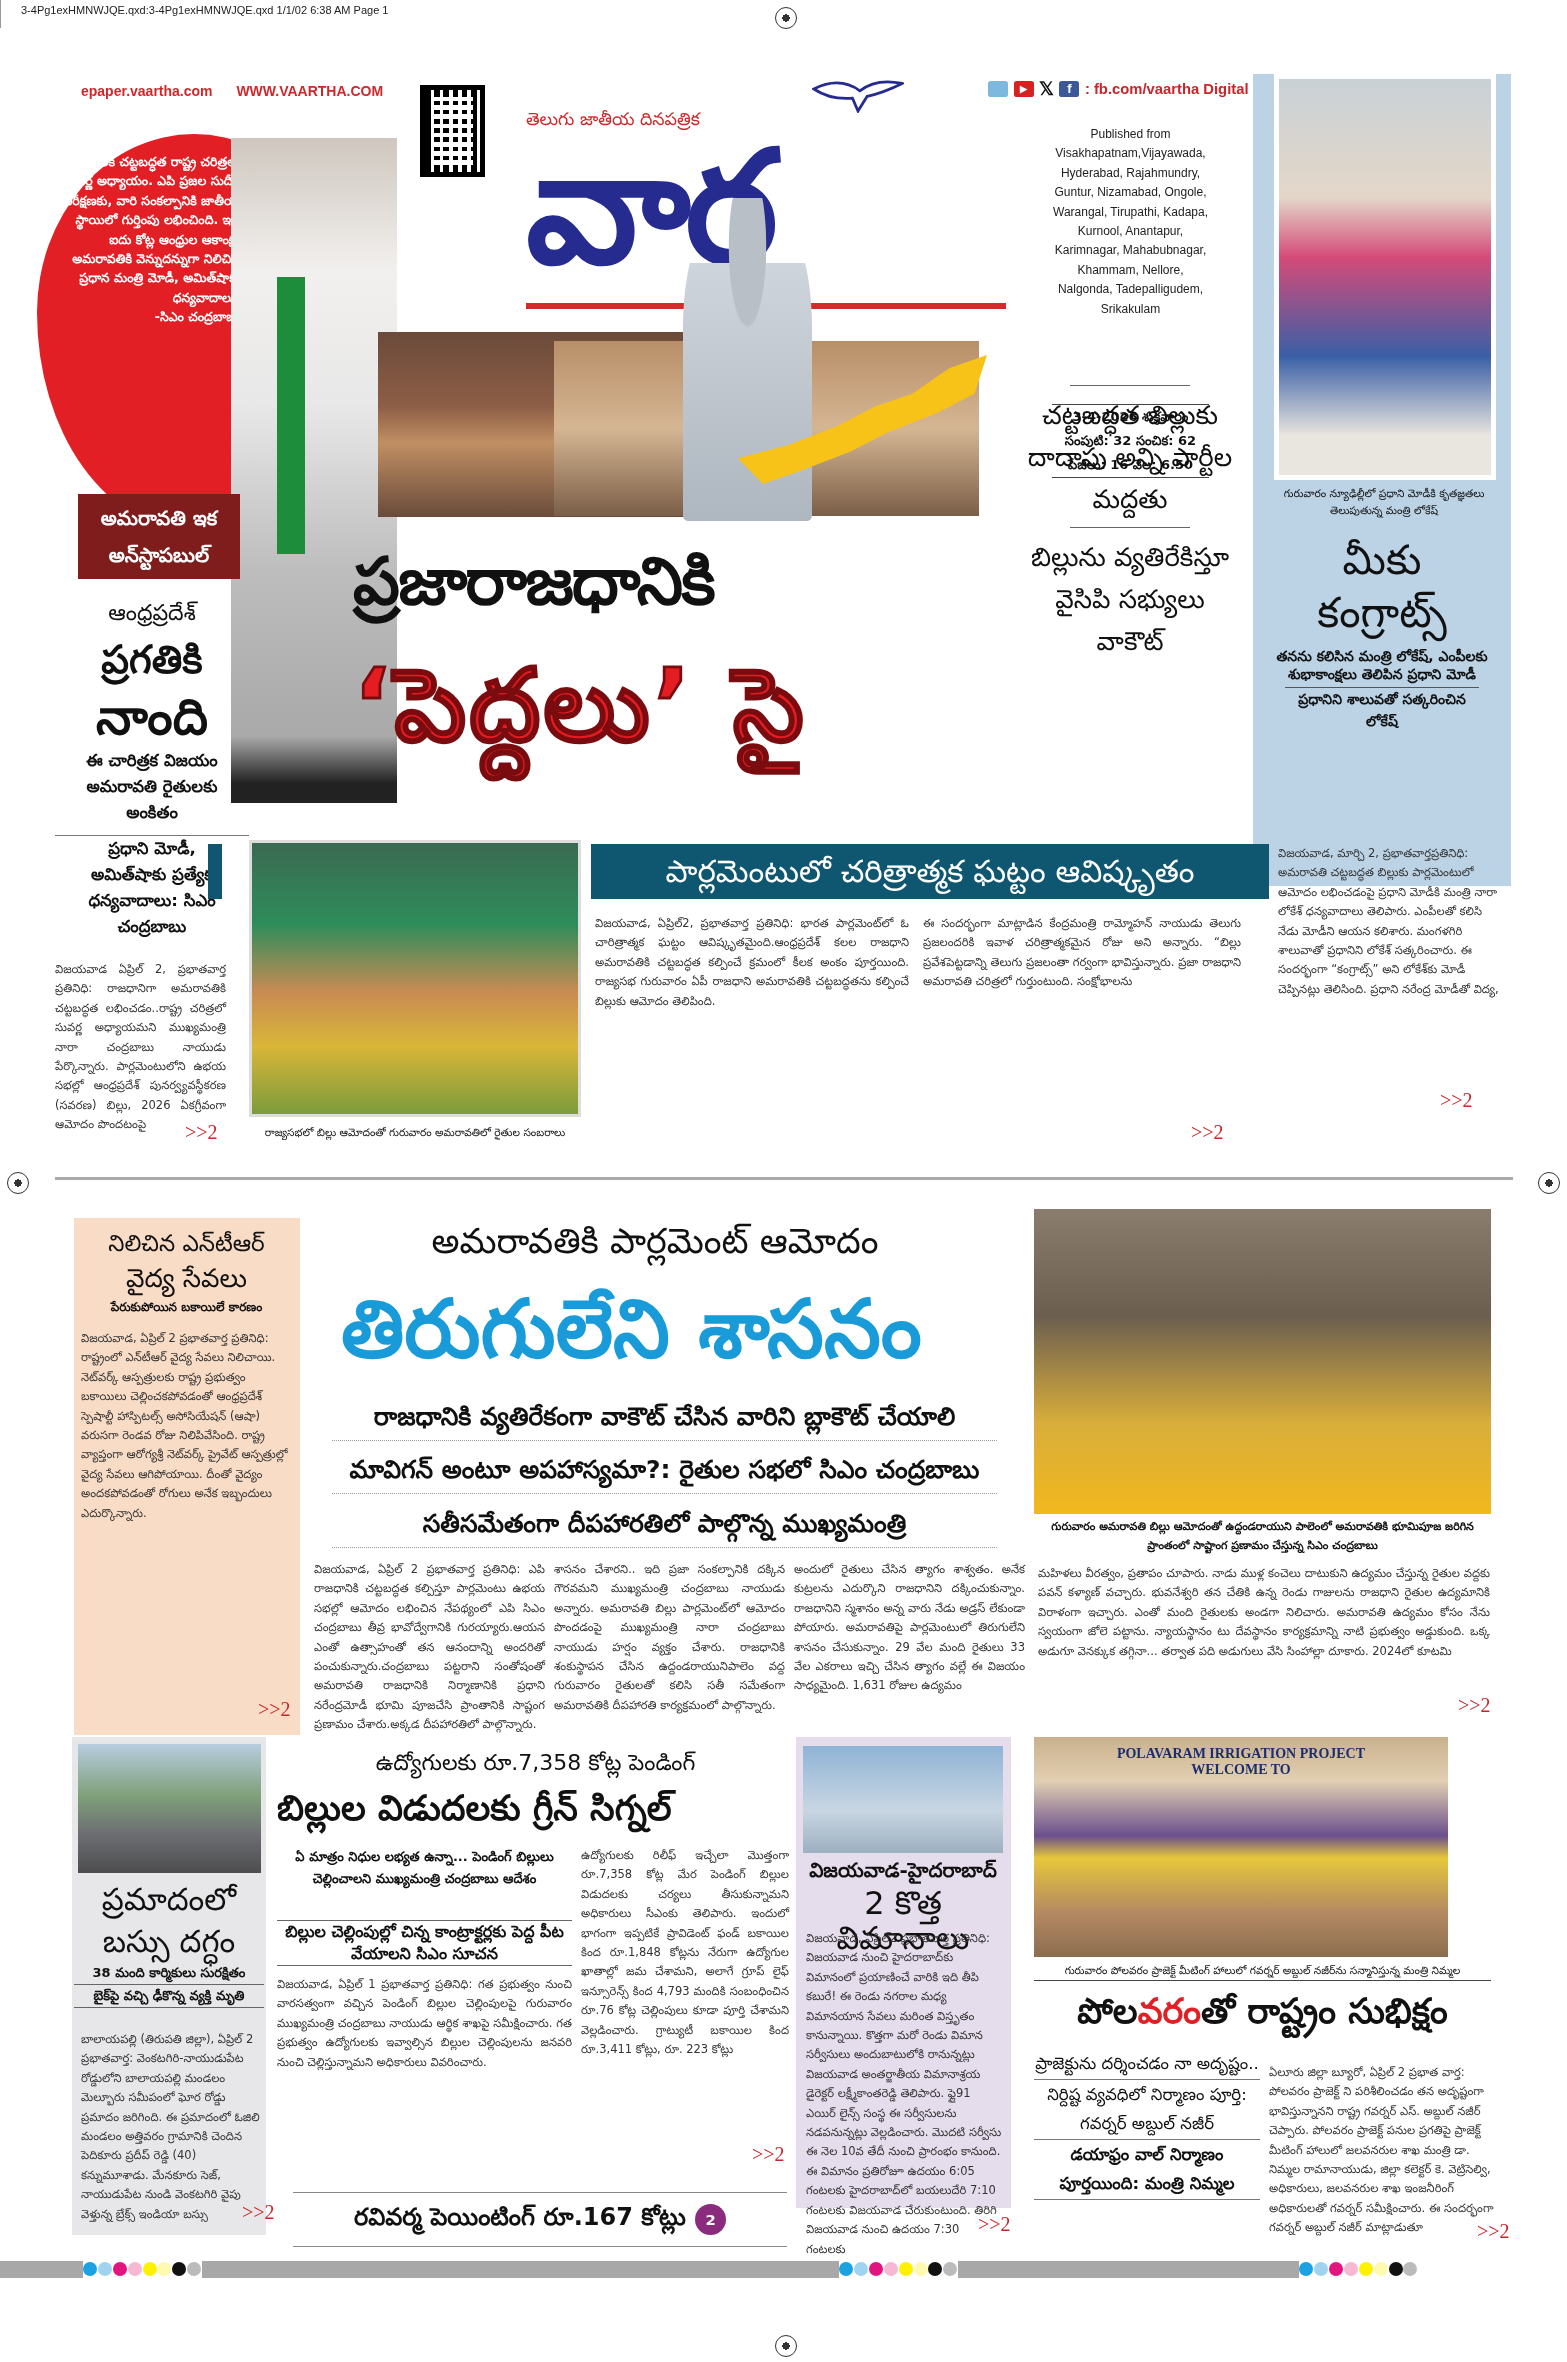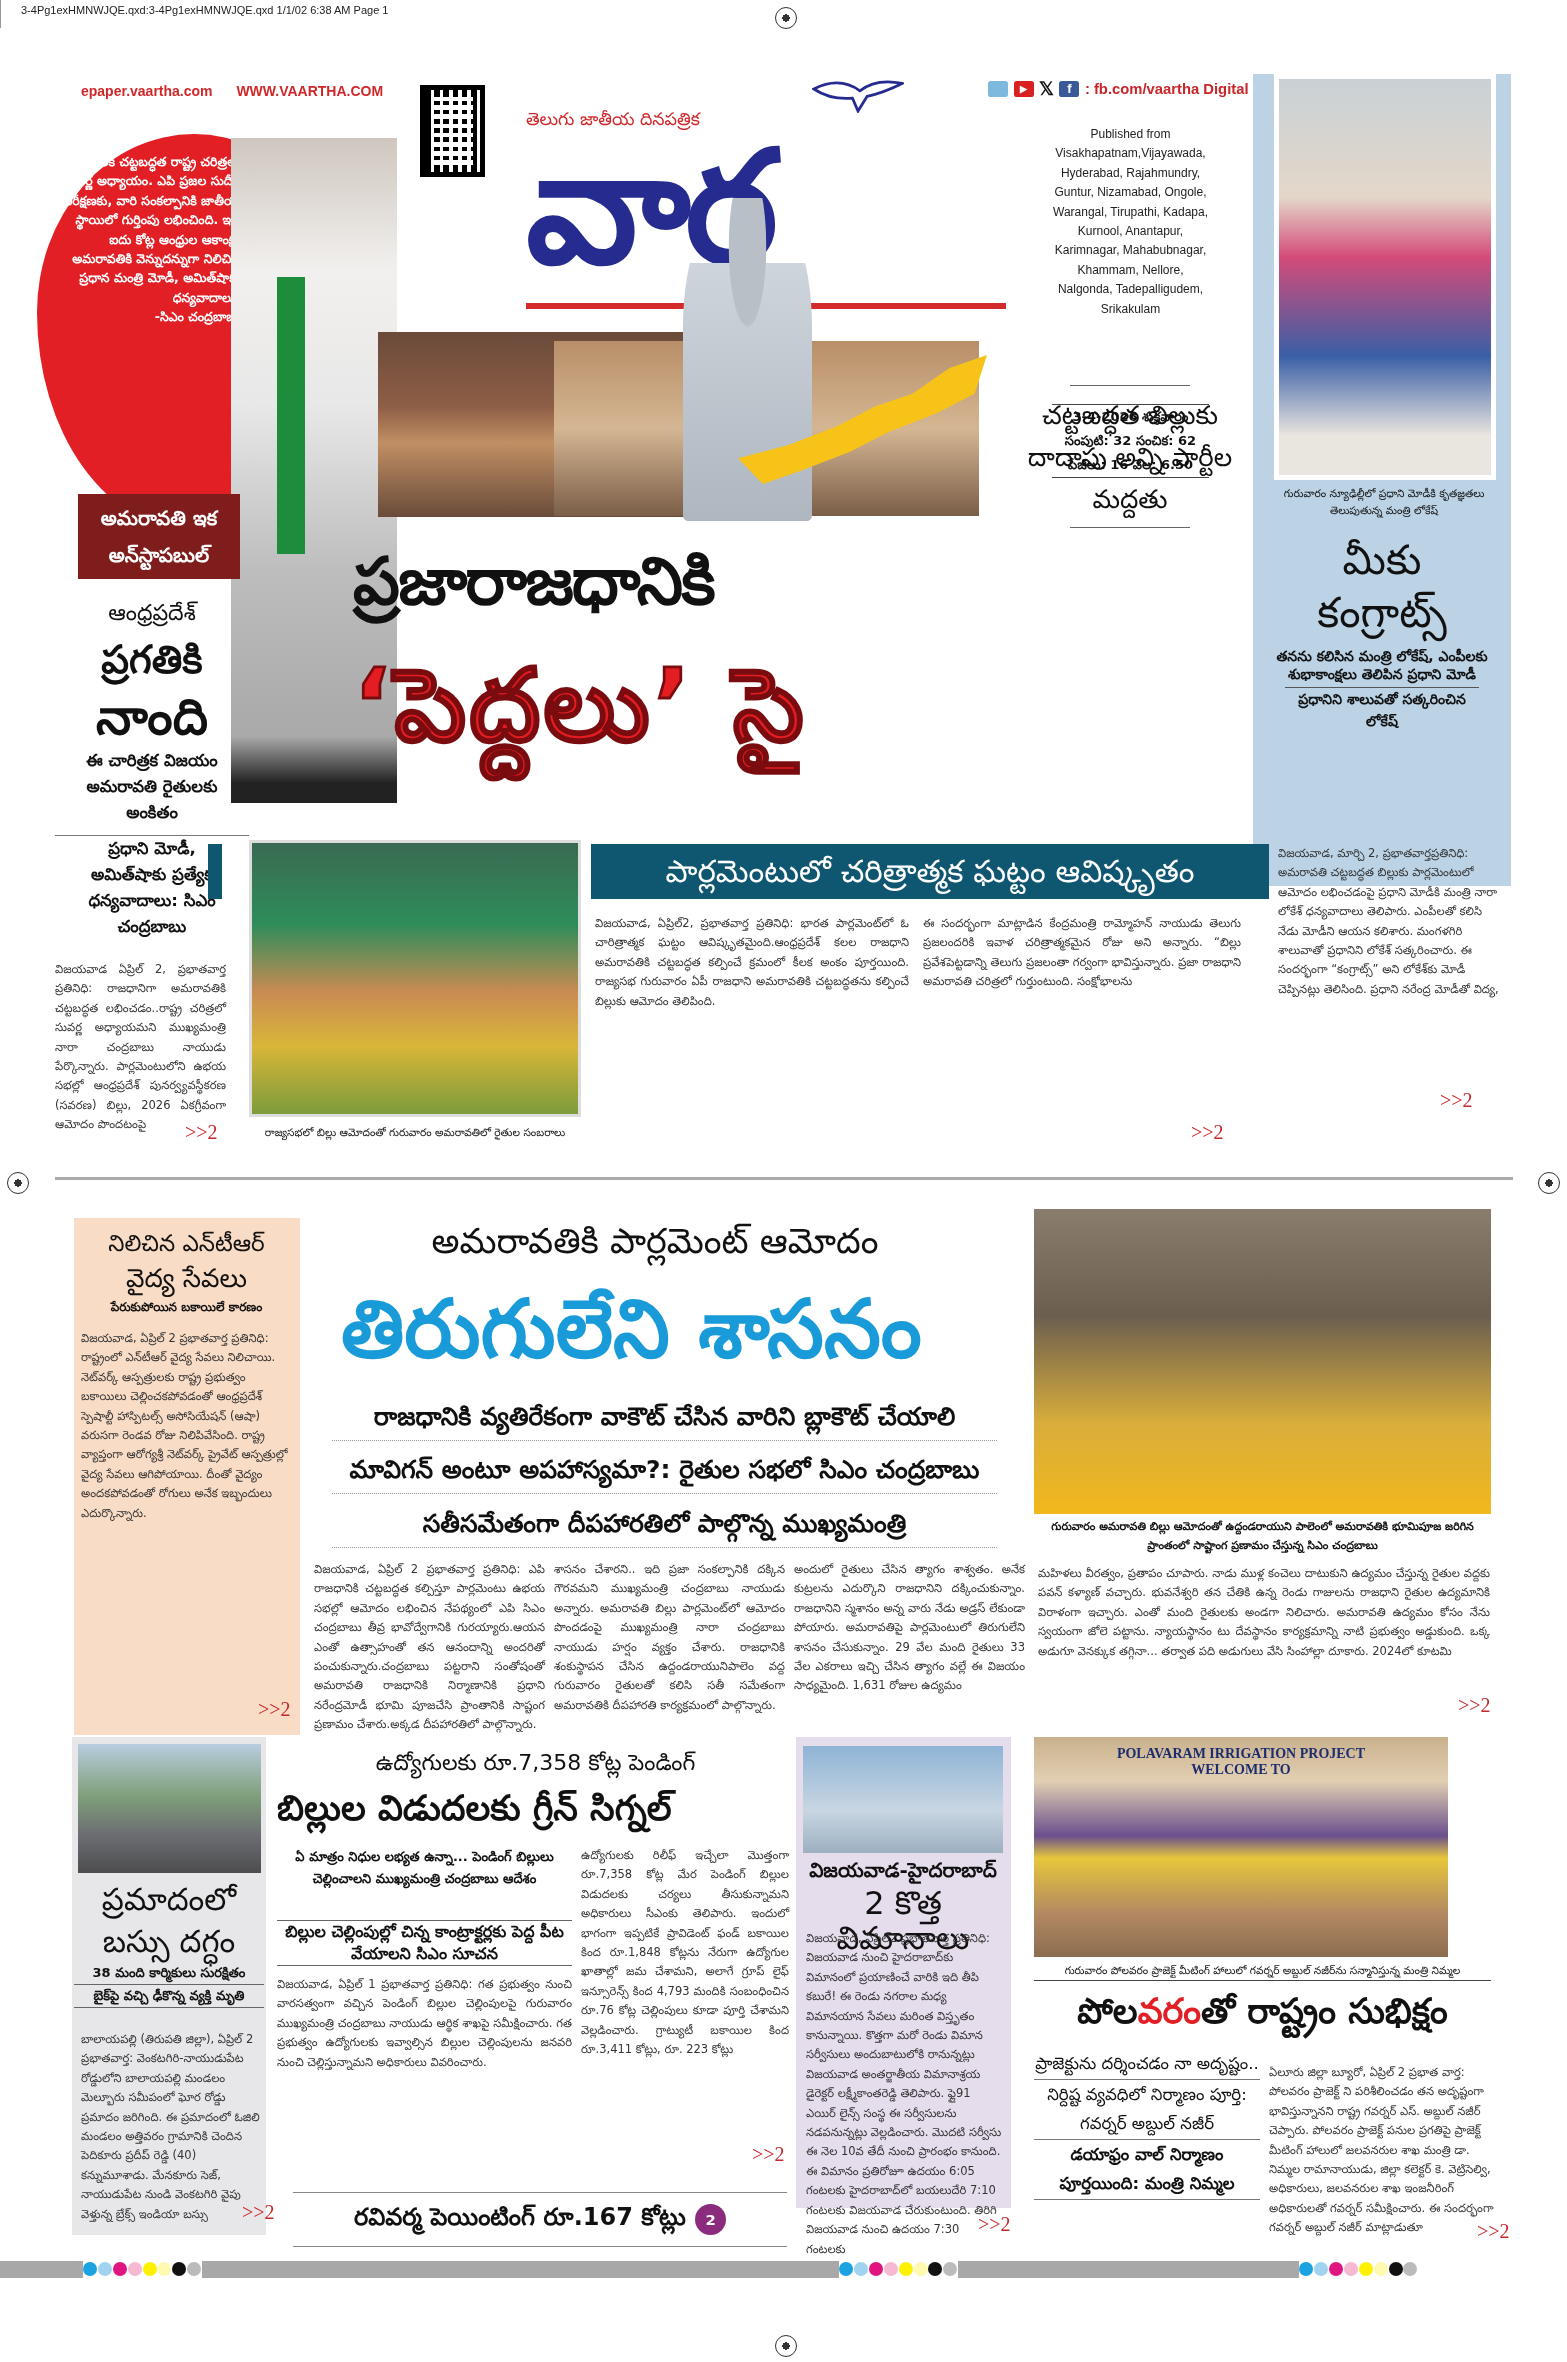--- a/index.html
+++ b/index.html
@@ -126,20 +126,21 @@
 <div class="abs bodytext" style="left:55px;top:960px;width:171px">విజయవాడ ఏప్రిల్ 2, ప్రభాతవార్త ప్రతినిధి: రాజధానిగా అమరావతికి చట్టబద్ధత లభించడం..రాష్ట్ర చరిత్రలో సువర్ణ అధ్యాయమని ముఖ్యమంత్రి నారా చంద్రబాబు నాయుడు పేర్కొన్నారు. పార్లమెంటులోని ఉభయ సభల్లో ఆంధ్రప్రదేశ్ పునర్వ్యవస్థీకరణ (సవరణ) బిల్లు, 2026 ఏకగ్రీవంగా ఆమోదం పొందటంపై</div>
 <div class="abs more" style="left:185px;top:1121px">&gt;&gt;2</div>
 
 <div class="abs headline1">ప్రజారాజధానికి</div>
 <div class="abs headline2">‘పెద్దలు’ సై</div>
 
 <div class="abs midcol">
     <hr>
   <div>చట్టబద్ధత బిల్లుకు దాదాపు అన్ని పార్టీల మద్దతు</div>
     <hr>
+  <div>బిల్లును వ్యతిరేకిస్తూ వైసిపి సభ్యులు వాకౌట్</div>
 </div>
 
 <div class="abs bluecol"></div>
 <div class="abs lokeshphoto"></div>
 <div class="abs" style="left:1264px;top:485px;width:240px;font-size:10.6px;text-align:center;line-height:16.6px">గురువారం న్యూఢిల్లీలో ప్రధాని మోడీకి కృతజ్ఞతలు తెలుపుతున్న మంత్రి లోకేష్</div>
 <div class="abs congrats">
   <div style="font-size:41px;line-height:50px">మీకు</div>
   <div style="font-size:42px;line-height:55px">కంగ్రాట్స్</div>
   <div style="font-size:14px;font-weight:bold;line-height:18px;margin-top:7.4px;padding:0 18.5px">తనను కలిసిన మంత్రి లోకేష్, ఎంపీలకు శుభాకాంక్షలు తెలిపిన ప్రధాని మోడీ</div>
   <div style="font-size:14px;font-weight:bold;line-height:22px;margin:3.7px 32px 0;border-top:0.9px solid #555">ప్రధానిని శాలువతో సత్కరించిన లోకేష్</div>

